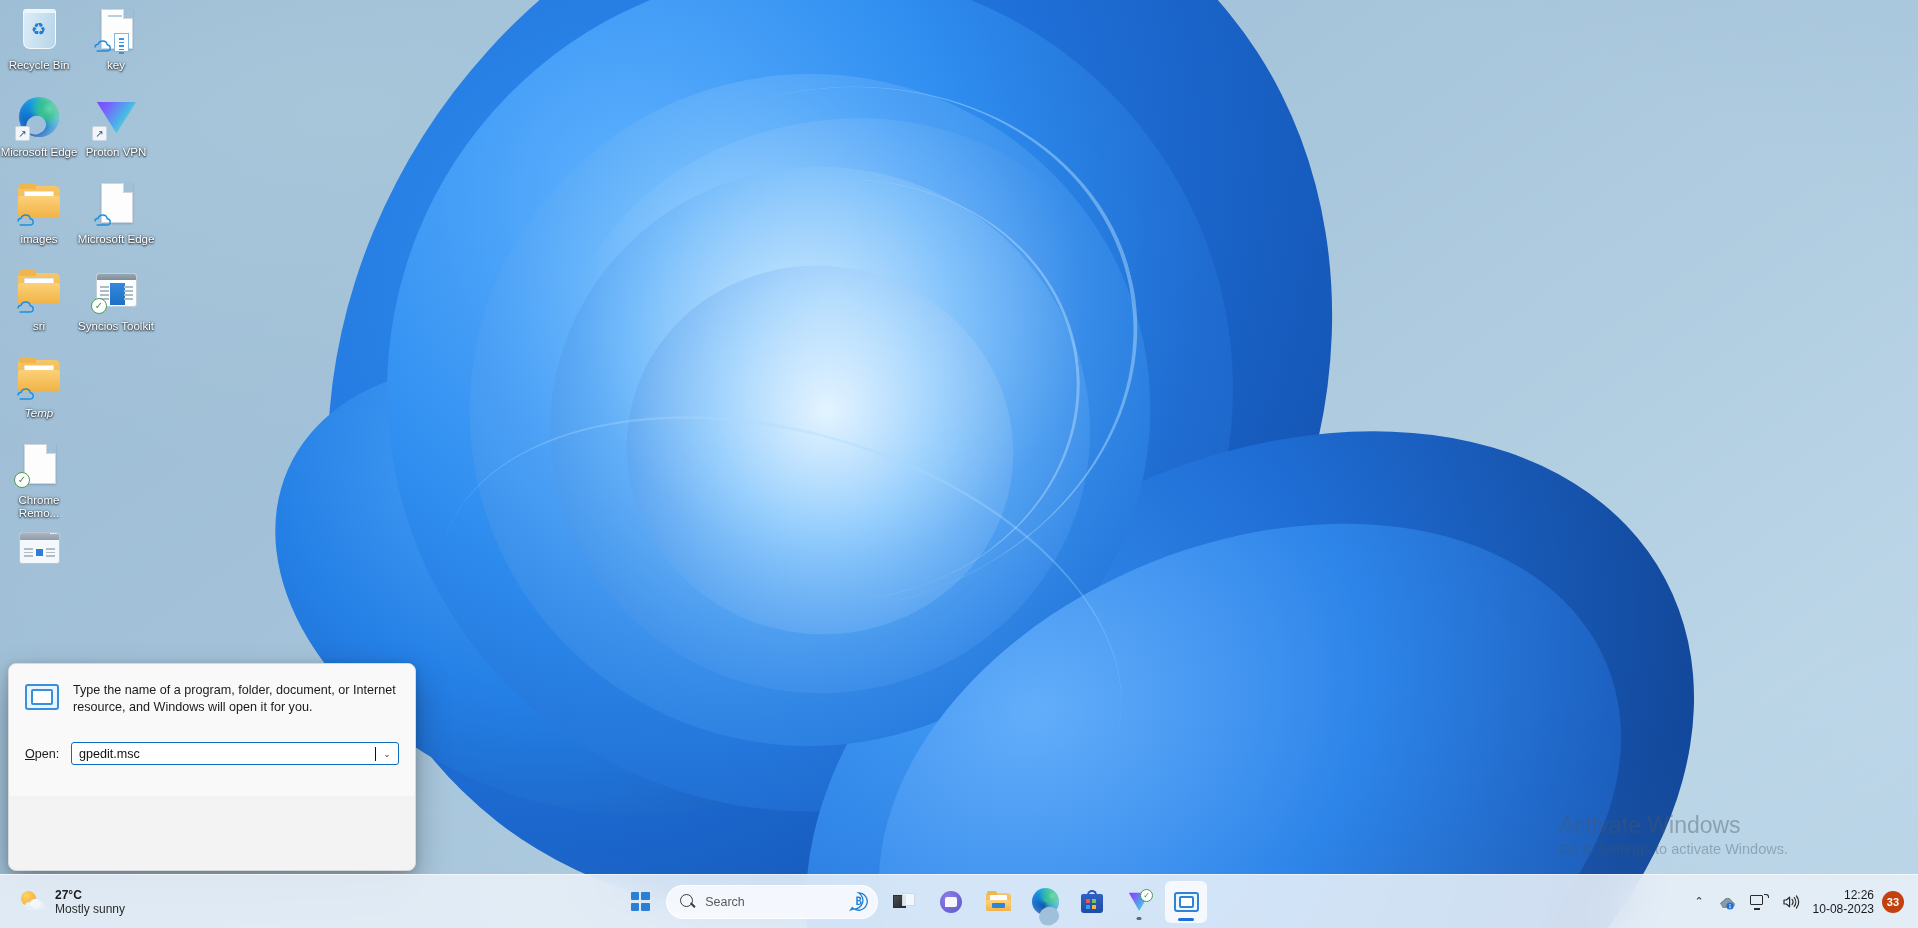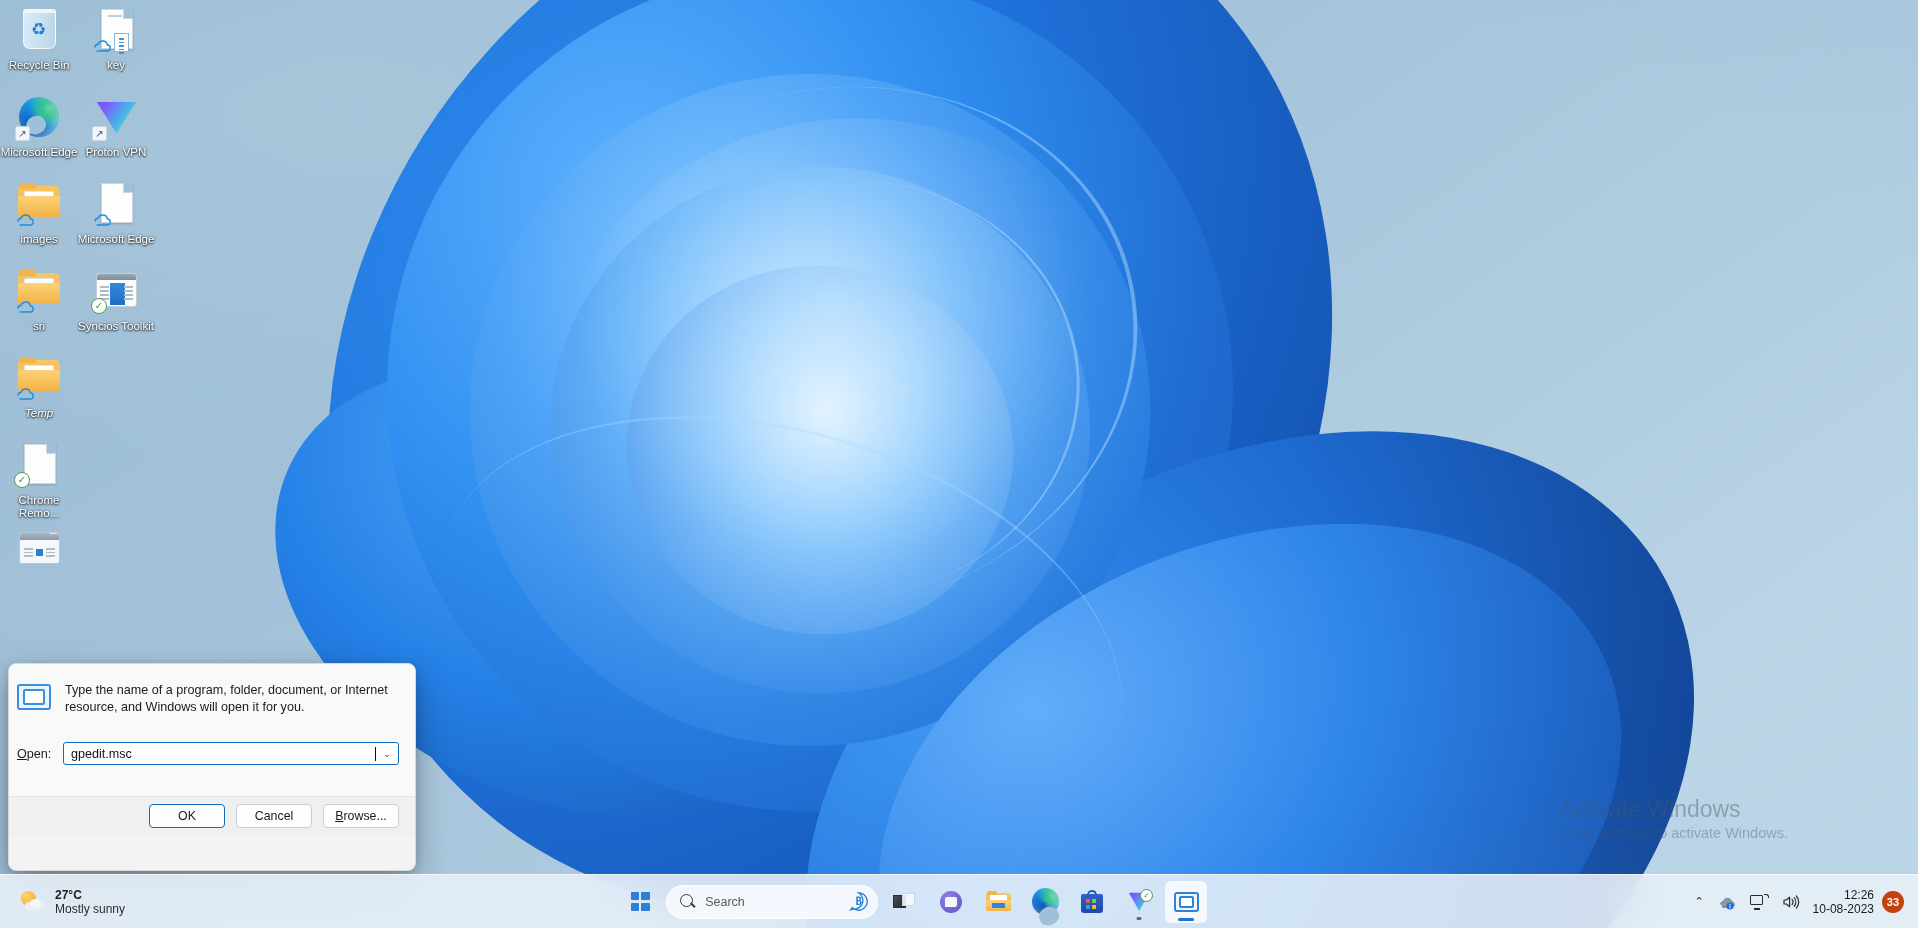--- a/index.html
+++ b/index.html
@@ -157,21 +157,21 @@
     background:#f4f8fb; border:1px solid #b9c6d0; border-radius:3px; overflow:hidden; }
   .winicon .tb { height:7px; background:linear-gradient(#aab7c2,#8f9ca7); position:relative; }
   .winicon .tb:after { content:"•••"; position:absolute; right:2px; top:-4px;
     font-size:7px; color:#fff; letter-spacing:0px; }
   .winicon .row { display:flex; align-items:center; gap:3px; padding:6px 4px 0; }
   .winicon .blk { width:13px; height:7px; background:#2a7fd4; }
   .winicon .ln i { display:block; width:9px; height:1.7px; background:#b0bdc7; margin:2px 0; }
 
   
   #activate-watermark {
-    position:absolute; right:130px; bottom:85px; text-align:left;
+    position:absolute; right:130px; bottom:69px; text-align:left;
     color:rgba(72,88,104,.42); user-select:none; pointer-events:none;
   }
   #activate-watermark .t1 { font-size:23px; line-height:28px; }
   #activate-watermark .t2 { font-size:14.5px; line-height:20px; color:rgba(72,88,104,.38); }
 
   
   #run-dialog {
     position:absolute; left:8px; top:663px; width:408px; height:208px;
     background:#f3f3f3; border:1px solid #d9d9d9; border-radius:8px;
     box-shadow:0 14px 34px rgba(0,0,0,.28), 0 2px 8px rgba(0,0,0,.16);
@@ -180,21 +180,21 @@
   #run-titlebar { height:38px; display:flex; align-items:center;
     padding:0 0 0 12px; background:#f3f3f3; }
   .runicon-sm { width:17px; height:14px; position:relative; flex:0 0 auto; }
   .runicon-sm .o { position:absolute; inset:0; border:1.7px solid #2d7fd3; border-radius:2px; }
   .runicon-sm .i { position:absolute; left:3.5px; top:3px; right:3.5px; bottom:3px;
     border:1.7px solid #2d7fd3; border-radius:1px; }
   #run-title { margin-left:10px; font-size:13px; color:#1b1b1b; }
   #run-close { margin-left:auto; width:45px; height:38px; display:flex;
     align-items:center; justify-content:center; font-size:14px; color:#1b1b1b; cursor:default; }
 
-  #run-body { background:#f8f8f8; padding:12px 16px 0 8px; height:132px; position:relative;
+  #run-body { background:#f8f8f8; padding:12px 16px 0 16px; height:132px; position:relative;
     background:#f9f9f9; }
   #run-desc-row { display:flex; gap:14px; align-items:flex-start; padding-top:6px; }
   .runicon-lg { width:34px; height:26px; position:relative; flex:0 0 34px; margin-top:2px; }
   .runicon-lg .o { position:absolute; inset:0; border:2.4px solid #3a8ede; border-radius:3px;
     background:#eaf4fd; }
   .runicon-lg .i { position:absolute; left:6px; top:5px; right:6px; bottom:5px;
     border:2.4px solid #3a8ede; border-radius:2px; background:#fff; }
   #run-desc { font-size:12.6px; line-height:17px; color:#1b1b1b; max-width:330px; }
 
   #run-open-row { display:flex; align-items:center; margin-top:26px; }
@@ -553,28 +553,20 @@
     <div id="run-open-row">
       <div id="run-open-label"><u>O</u><span>pen:</span></div>
       <div id="run-combo">
         <input id="run-input" type="text" value="gpedit.msc" style="">
         <div id="run-caret"></div>
         <div id="run-combo-arrow">⌄</div>
       </div>
     </div>
   </div>
 
-  <div id="run-footer">
-    <div class="dlgbtn primary">OK</div>
-    <div class="dlgbtn">Cancel</div>
-    <div class="dlgbtn">
-        <u>B</u>
-        <span>rowse...</span>
-      </div>
-  </div>
 </div>
 
 <div id="taskbar">
 
   <div id="weather">
     <div class="wicon">
       <div class="sun"></div>
         <div class="cld"></div>
     </div>
     <div class="wtxt">

